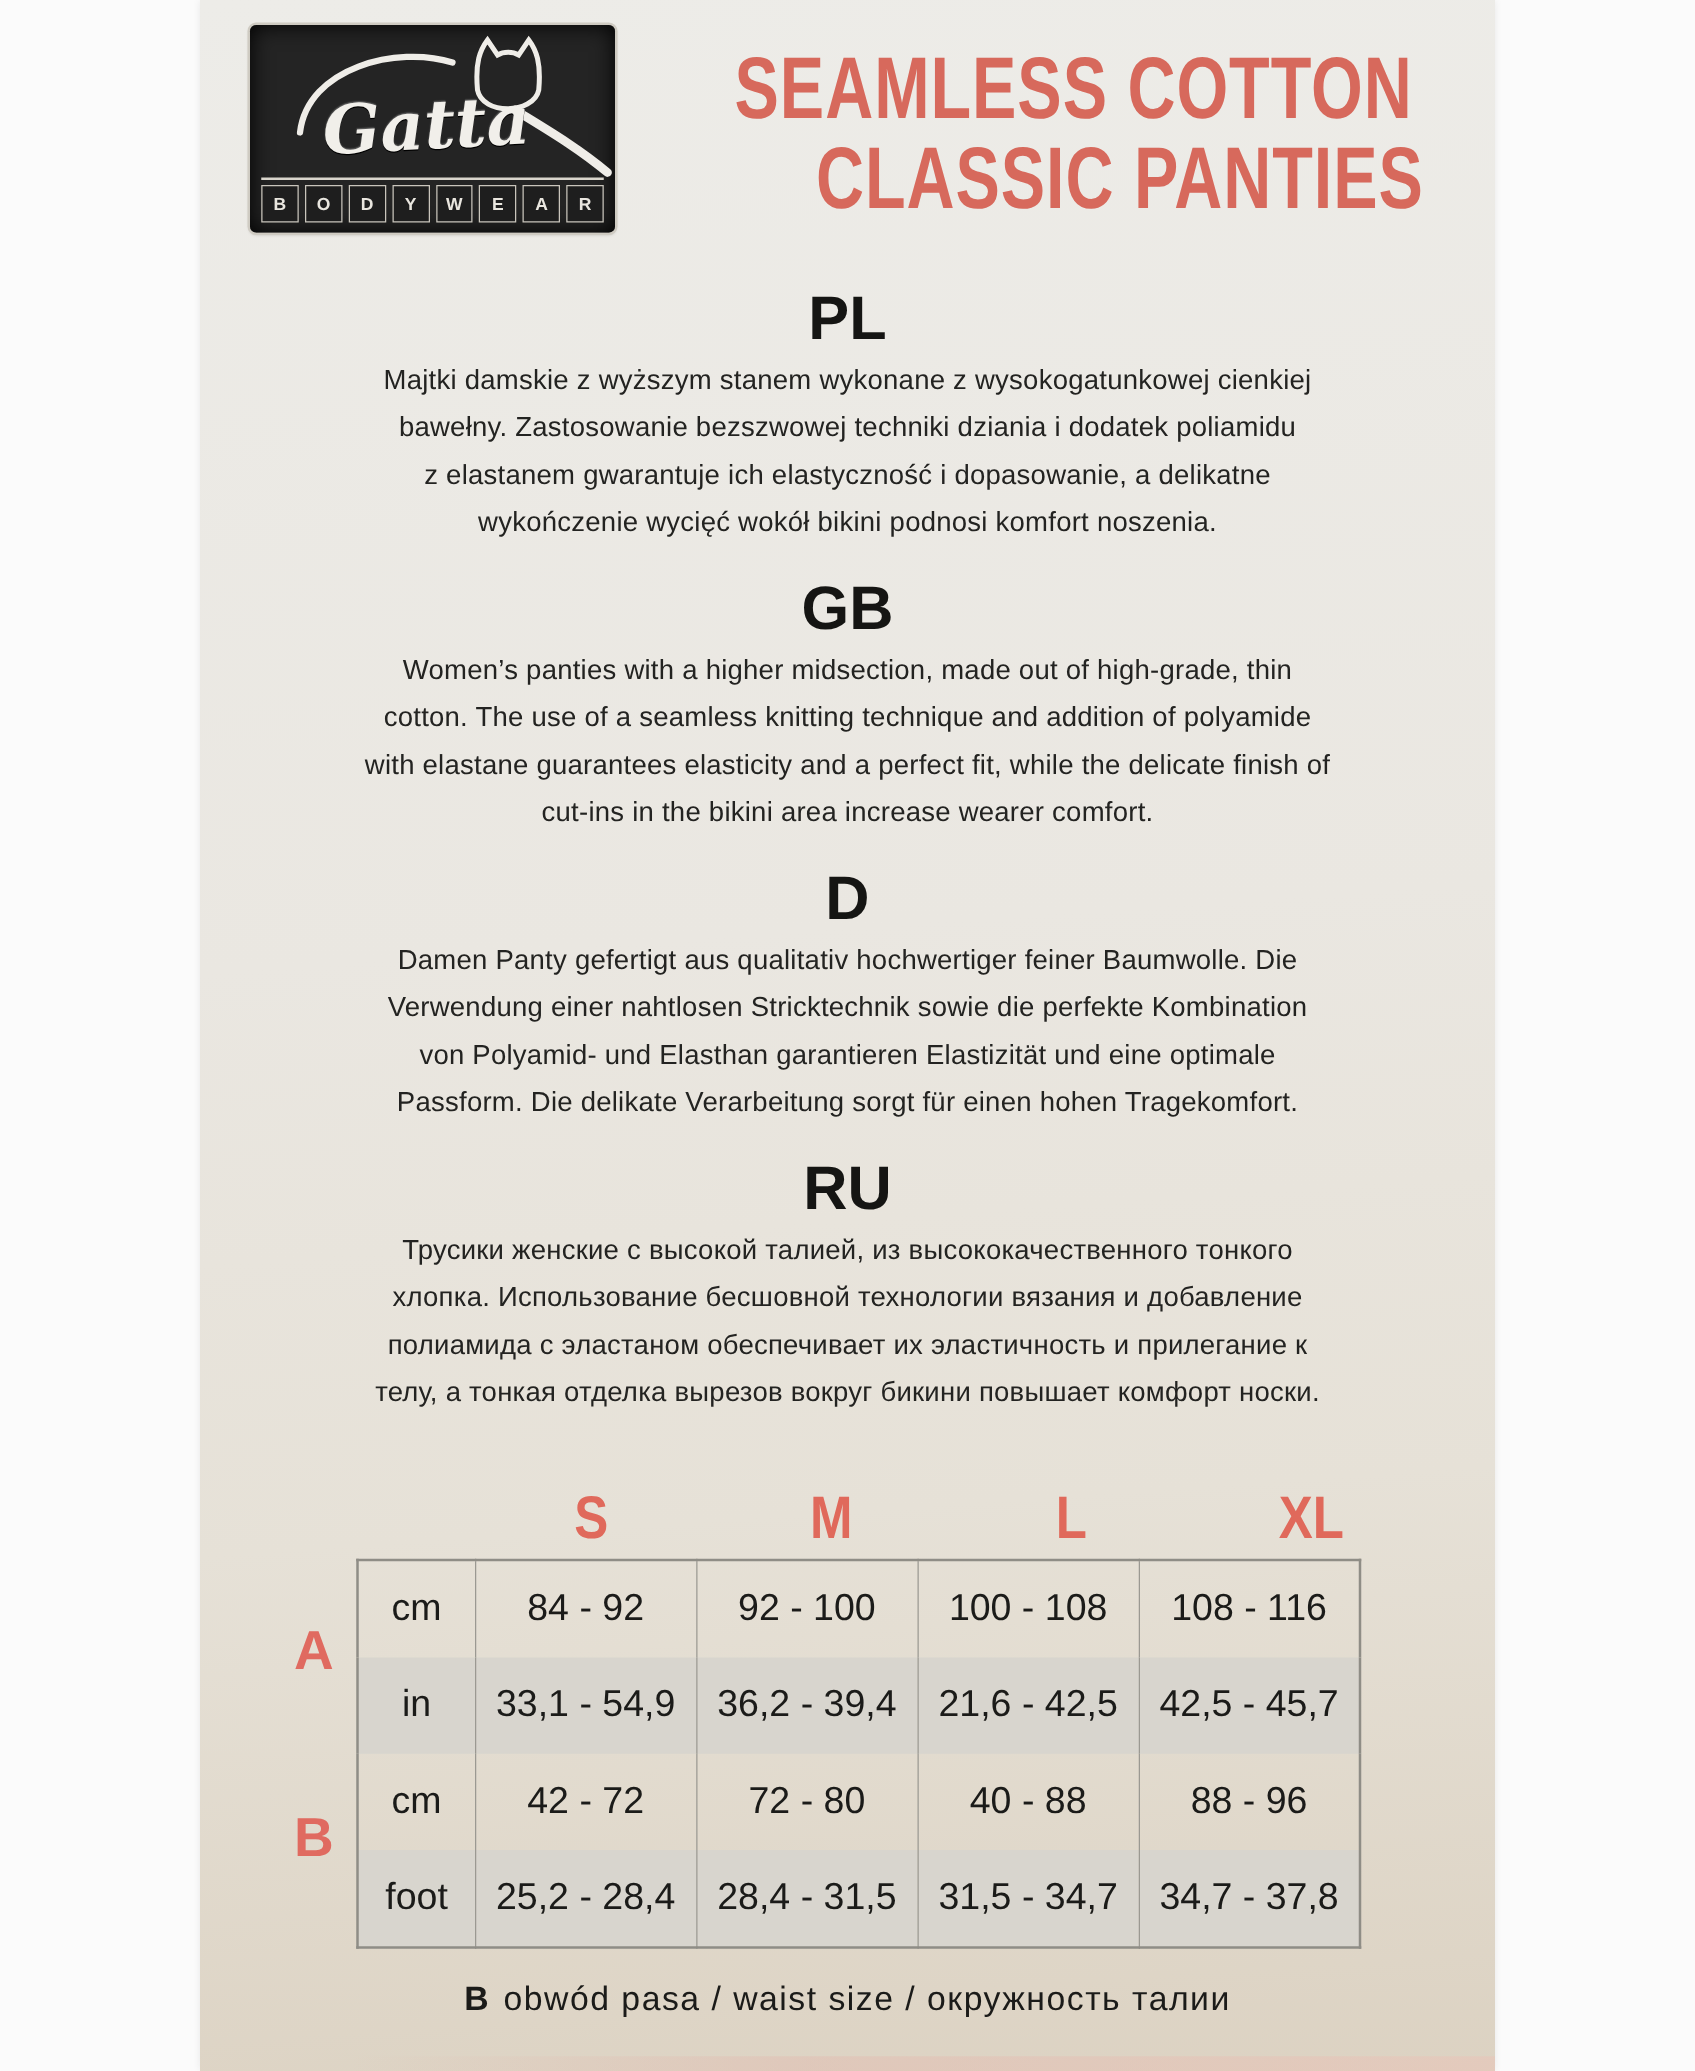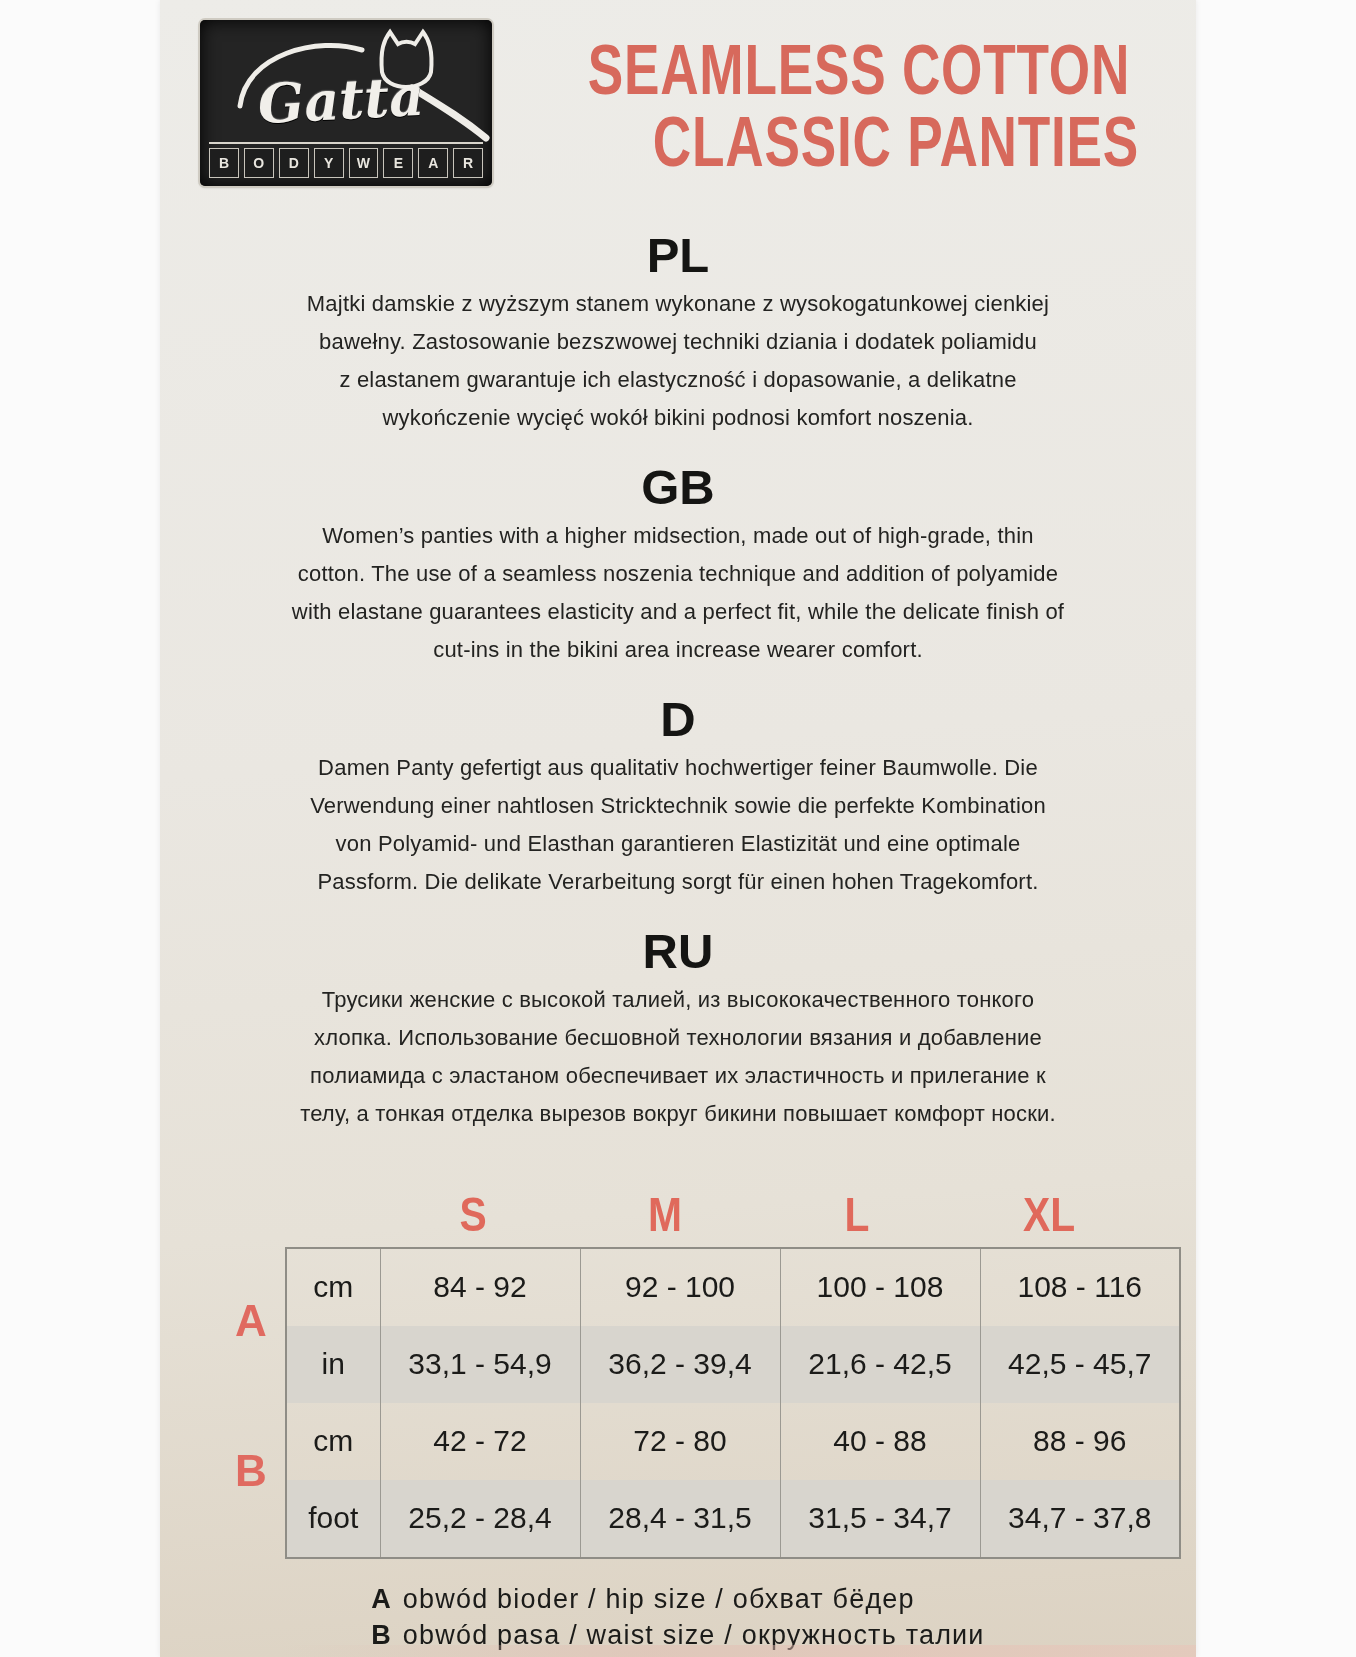--- a/index.html
+++ b/index.html
@@ -67,21 +67,21 @@
     margin:54px 0 0 217px;width:768px;height:52px;display:flex;
   }
   .sizes-row span{
     flex:1;text-align:center;color:#e0695b;font-weight:700;font-size:48px;
     transform:scaleX(.85);
   }
 
   
   .table-wrap{position:relative;margin:8px 0 0 125px;width:864px;}
   table.size-table{
-    border-collapse:collapse;table-layout:fixed;width:896px;
+    border-collapse:collapse;table-layout:fixed;width:804px;
     border:2px solid #8f8d86;
     padding-left:37px;
   }
   table.size-table col.unit-col{width:94px;}
   table.size-table td{
     height:75px;text-align:center;vertical-align:middle;
     border-left:1px solid #9b9992;font-size:30px;color:#1b1b19;
   }
   table.size-table td:first-child{border-left:none;}
   tr.shaded td{background:#d8d5ce;}
@@ -132,21 +132,21 @@
       <h2>PL</h2>
       <p>Majtki damskie z wyższym stanem wykonane z wysokogatunkowej cienkiej
 bawełny. Zastosowanie bezszwowej techniki dziania i dodatek poliamidu
 z elastanem gwarantuje ich elastyczność i dopasowanie, a delikatne
 wykończenie wycięć wokół bikini podnosi komfort noszenia.</p>
     </div>
 
     <div class="section">
       <h2>GB</h2>
       <p>Women’s panties with a higher midsection, made out of high-grade, thin
-cotton. The use of a seamless noszenia technique and addition of polyamide
+cotton. The use of a seamless knitting technique and addition of polyamide
 with elastane guarantees elasticity and a perfect fit, while the delicate finish of
 cut-ins in the bikini area increase wearer comfort.</p>
     </div>
 
     <div class="section">
       <h2>D</h2>
       <p>Damen Panty gefertigt aus qualitativ hochwertiger feiner Baumwolle. Die
 Verwendung einer nahtlosen Stricktechnik sowie die perfekte Kombination
 von Polyamid- und Elasthan garantieren Elastizität und eine optimale
 Passform. Die delikate Verarbeitung sorgt für einen hohen Tragekomfort.</p>
@@ -206,21 +206,18 @@
             <td>28,4 - 31,5</td>
             <td>31,5 - 34,7</td>
             <td>34,7 - 37,8</td>
           </tr>
         </tbody>
       </table>
     </div>
 
     <div class="legend">
       <div class="line">
-        <span class="key">A</span><span>obwód bioder / hip size / обхват бёдер</span>
-      </div>
-      <div class="line">
         <span class="key">B</span><span>obwód pasa / waist size / окружность талии</span>
       </div>
     </div>
 
   </div>
 </div>
 
 </body></html>

